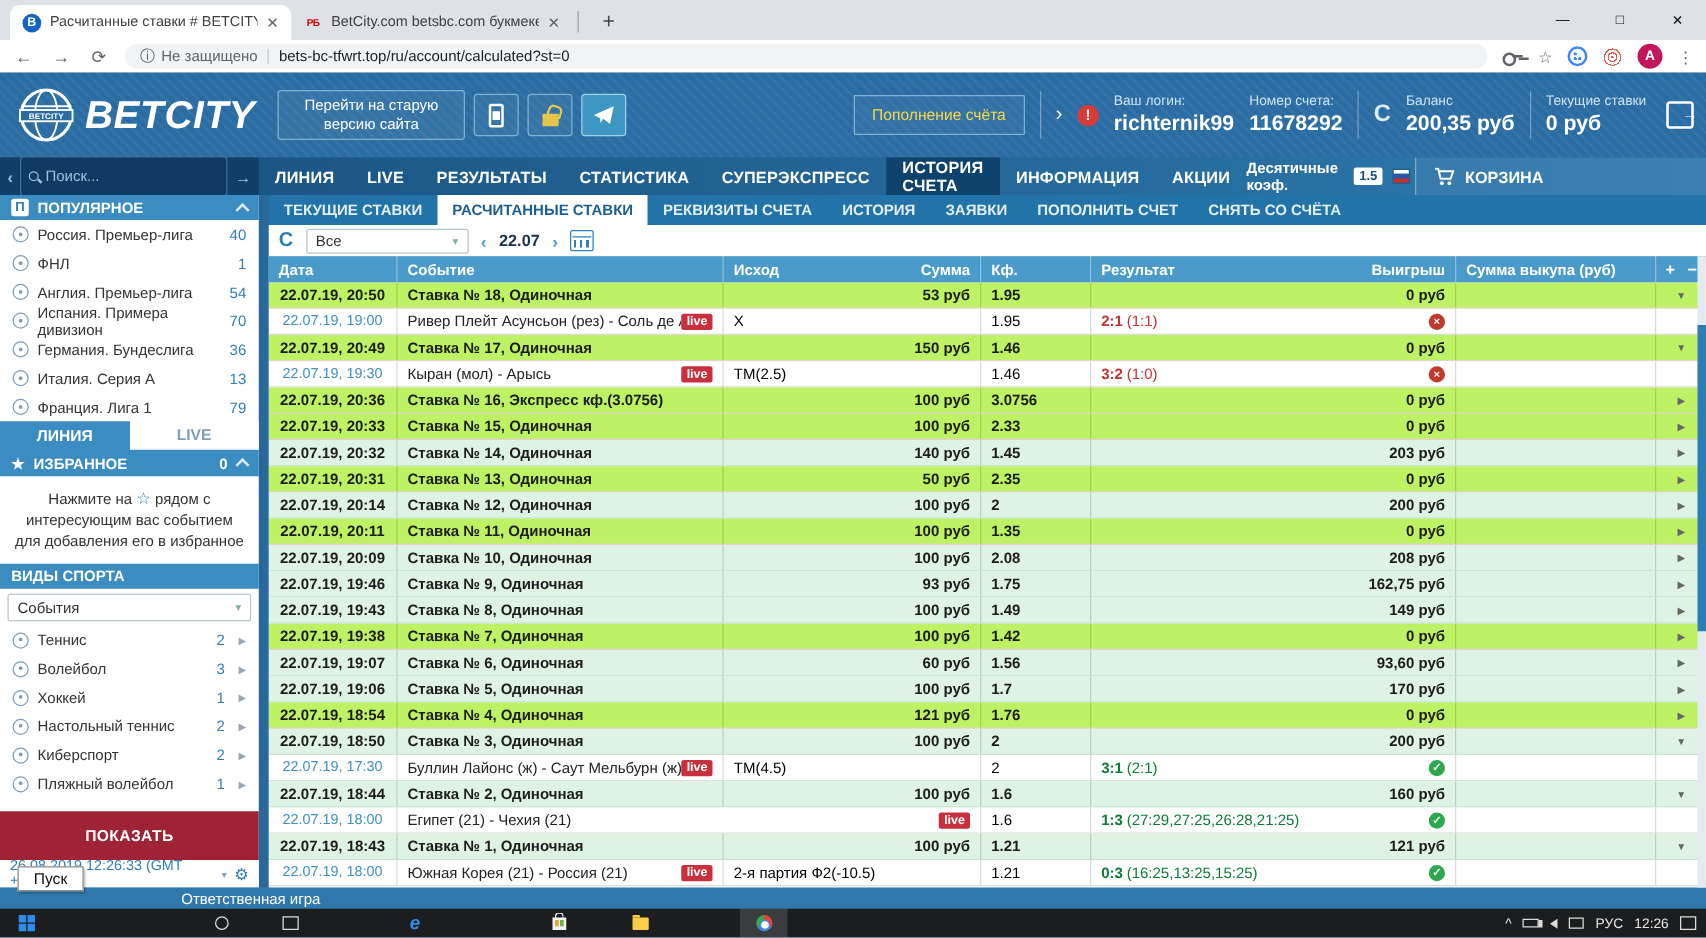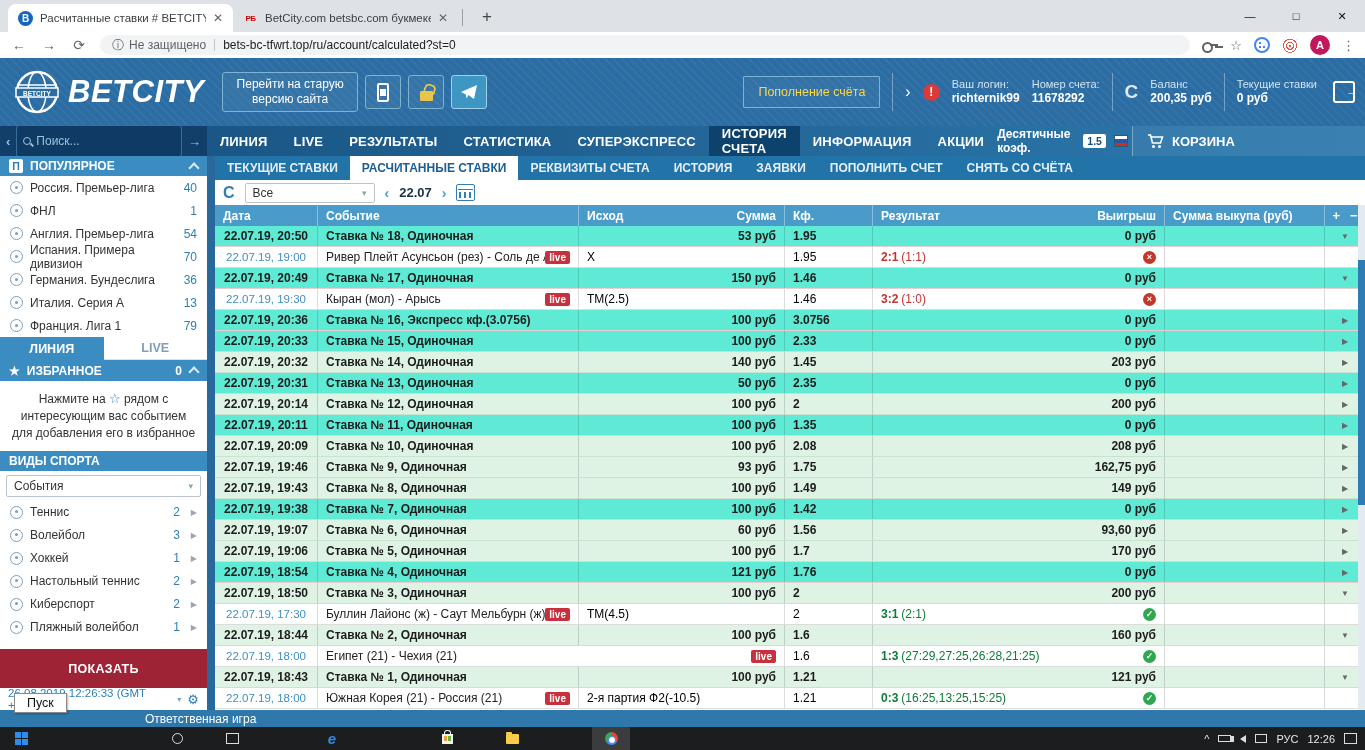--- a/index.html
+++ b/index.html
@@ -56,21 +56,21 @@
   .phone-ic:after{content:"";position:absolute;left:1px;top:4px;width:6px;height:7px;background:#fff;}
   .lock-ic{width:13px;height:10px;background:#e7c54b;border-radius:1px;position:relative;margin-top:7px;}
   .lock-ic:before{content:"";position:absolute;left:4px;top:-7px;width:8px;height:8px;border:2px solid #e7c54b;border-bottom:none;border-radius:5px 5px 0 0;transform:rotate(18deg);}
   .hdr-right{margin-left:auto;display:flex;align-items:center;gap:12px;}
   .topup{border:1px solid #7fb3d2;border-radius:1px;color:#f7d84a;font-size:12.5px;padding:8px 14px;background:rgba(255,255,255,.04);}
   .vline{width:1px;height:38px;background:rgba(255,255,255,.35);}
   .chev{font-size:16px;color:#fff;}
   .excl{width:17px;height:17px;border-radius:50%;background:#d93a3a;color:#fff;font-weight:bold;font-size:12px;
      display:flex;align-items:center;justify-content:center;}
   .acct2{font-size:11px;line-height:1.3;color:#cfe3f1;}
-  .acct2 b{display:block;color:#fff;font-size:12px;}
+  .acct2 b{display:block;color:#fff;font-size:17px;}
   .cletter{font-size:19px;font-weight:bold;color:#dcebf5;}
   .exit-ic{width:22px;height:22px;border:2px solid #fff;border-radius:3px;position:relative;margin-left:4px;}
   .exit-ic:after{content:"→";position:absolute;right:-5px;top:1px;font-size:12px;background:transparent;color:#fff;}
 
   
   .mainnav{height:30px;flex:none;display:flex;align-items:stretch;background:linear-gradient(90deg,#17507e,#2e7aae);color:#fff;}
   .searchzone{width:207px;flex:none;background:#123f6a;display:flex;align-items:center;padding:0 6px;gap:6px;}
   .sz-arrow{color:#9cc3de;font-size:13px;font-weight:bold;}
   .searchbox{flex:1;height:32px;background:#0e3a63;border:1px solid #3a6f9a;border-radius:3px;display:flex;align-items:center;padding:0 6px;gap:5px;}
   .mag{width:8px;height:8px;border:1.5px solid #9cc3de;border-radius:50%;position:relative;flex:none;}
@@ -147,21 +147,21 @@
   .c-res{width:292px;flex:none;display:flex;justify-content:space-between;align-items:center;}
   .c-buy{width:160px;flex:none;}
   .c-exp{width:40px;flex:none;text-align:center;}
   .thead .c{border-right:1px solid rgba(255,255,255,.35);align-self:stretch;display:flex;align-items:center;}
   .thead .c-mid,.thead .c-res{justify-content:space-between;}
   .thead .c-exp{justify-content:center;gap:10px;border-right:none;font-size:13px;}
   .trows{flex:1;overflow:hidden;}
   .trow{height:21px;display:flex;align-items:center;font-size:12px;border-bottom:1px solid #dcdcdc;background:#fff;}
   .trow .c{border-right:1px solid rgba(0,0,0,.14);align-self:stretch;display:flex;align-items:center;}
   .trow .c-exp{border-right:none;justify-content:center;}
-  .trow.lost{background:#5eead4;border-bottom-color:#e6d0cf;}
+  .trow.lost{background:#bef264;border-bottom-color:#e6d0cf;}
   .trow.won{background:#def3e4;border-bottom-color:#c8e4d1;}
   .bet-date{font-weight:bold;color:#1c1c1c;justify-content:center;}
   .game-date{color:#3f8fc0;font-size:11.5px;justify-content:center;}
   .bet-title{font-weight:bold;color:#1c1c1c;white-space:nowrap;overflow:hidden;}
   .game-title{color:#222;white-space:nowrap;overflow:hidden;}
   .livebadge{margin-left:auto;background:#c9303e;color:#fff;font-size:10px;font-weight:bold;
      border-radius:2px;padding:0 4px;line-height:13px;flex:none;}
   .bold{font-weight:bold;color:#1c1c1c;}
   .c-mid .right,.c-res .right{margin-left:auto;}
   .score.lost{color:#bf3431;}
@@ -251,21 +251,21 @@
     <div class="logo">
       <svg width="46" height="46" viewBox="0 0 46 46">
         <circle cx="23" cy="23" r="20" fill="none" stroke="#fff" stroke-width="2.5"></circle>
         <ellipse cx="23" cy="23" rx="9" ry="20" fill="none" stroke="#fff" stroke-width="1.5"></ellipse>
         <line x1="3" y1="16" x2="43" y2="16" stroke="#fff" stroke-width="1.5"></line>
         <rect x="2" y="19" width="42" height="9" fill="#2b6da3" stroke="#fff" stroke-width="1.5"></rect>
         <text x="23" y="26.5" font-size="6.5" font-weight="bold" fill="#fff" text-anchor="middle" font-family="Liberation Sans,sans-serif">BETCITY</text>
       </svg>
       <span class="wordmark">BETCITY</span>
     </div>
-    <div class="hbtn" style="width:136px;white-space:pre-line;">Перейти на старую
+    <div class="hbtn" style="width:150px;white-space:pre-line;">Перейти на старую
 версию сайта</div>
     <div class="hicon">
         <span class="phone-ic"></span>
       </div>
     <div class="hicon">
         <span class="lock-ic"></span>
       </div>
     <div class="hicon active">
       <svg width="18" height="16" viewBox="0 0 18 16">
         <path d="M1 8 L17 1 L14 15 L8.5 11 L6.5 14.5 L6 10.5 Z" fill="#fff"></path>

